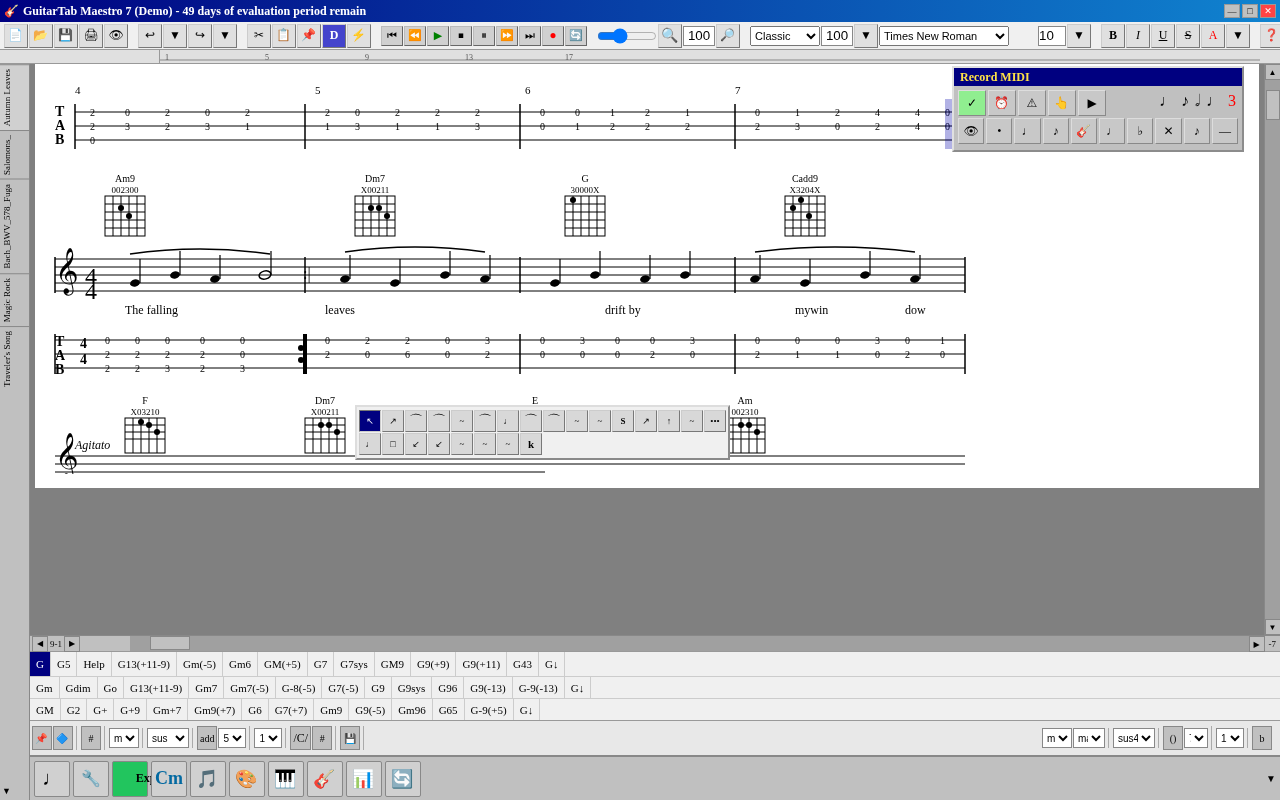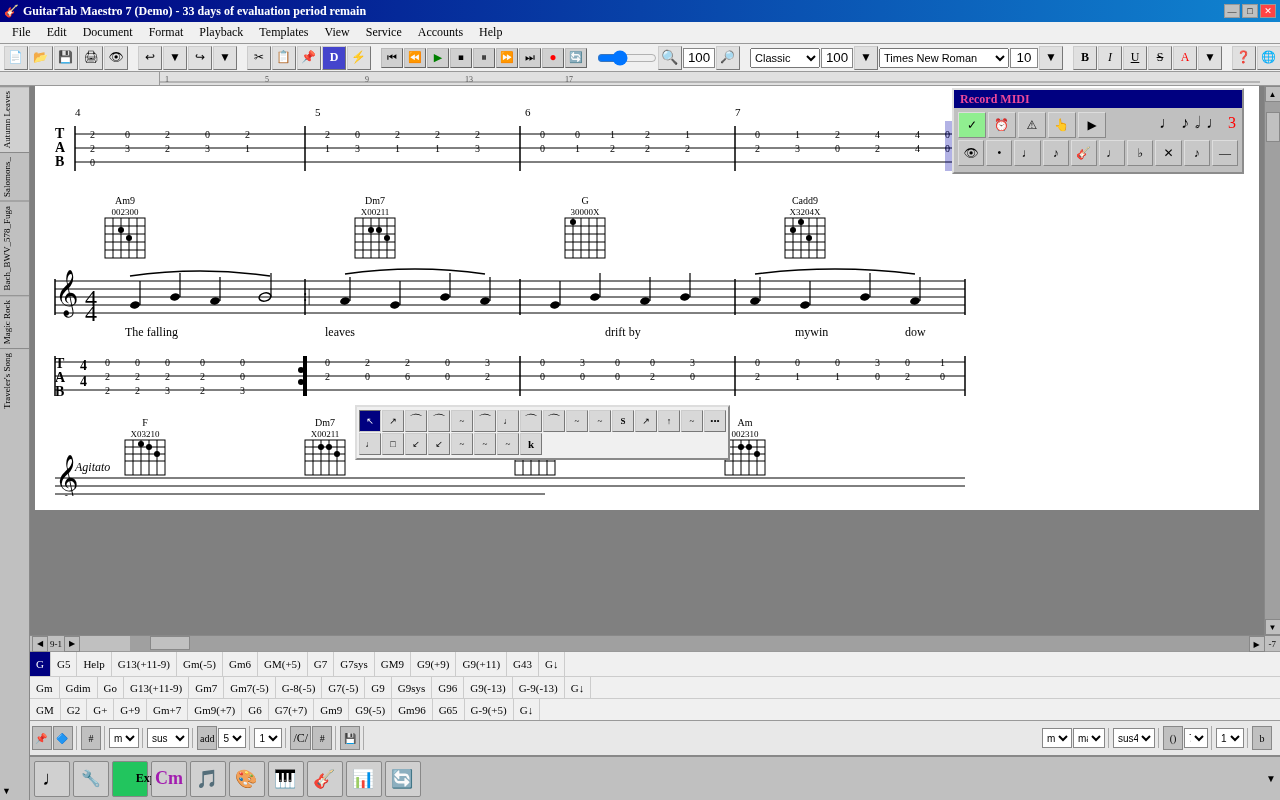--- a/index.html
+++ b/index.html
@@ -218,21 +218,21 @@
       position: absolute;
       right: 20px;
       top: 2px;
       width: 292px;
       background: #c0c0c0;
       border: 2px outset #e0e0e0;
       z-index: 200;
     }
     #rmp-titlebar {
       background: #000080;
-      color: #ec4899;
+      color: #fde047;
       font-size: 12px;
       font-weight: bold;
       padding: 2px 6px;
       display: flex;
       align-items: center;
       justify-content: space-between;
       height: 18px;
     }
     #rmp-body {
       padding: 4px;
@@ -285,41 +285,29 @@
     .ep-btn.selected { background: #000080; color: white; border-style: inset; }
   </style>
 </head>
 <body>
 
 <div id="app-window">
 
   <div id="titlebar">
     <div id="titlebar-left">
       <span>🎸</span>
-      <span>GuitarTab Maestro 7 (Demo) - 33 days of evaluation period remain</span>
+      <span>GuitarTab Maestro 7 (Demo) - 49 days of evaluation period remain</span>
     </div>
     <div id="titlebar-right">
       <div class="title-btn">—</div>
       <div class="title-btn">□</div>
       <div class="title-btn" style="background:#ff4444;color:white;">✕</div>
     </div>
   </div>
 
-  <div id="menubar">
-    <div class="menu-item">File</div>
-    <div class="menu-item">Edit</div>
-    <div class="menu-item">Document</div>
-    <div class="menu-item">Format</div>
-    <div class="menu-item">Playback</div>
-    <div class="menu-item">Templates</div>
-    <div class="menu-item">View</div>
-    <div class="menu-item">Service</div>
-    <div class="menu-item">Accounts</div>
-    <div class="menu-item">Help</div>
-  </div>
 
   <div id="toolbar1">
 
     <div class="toolbar-section">
       <div class="btn-icon">📄</div>
       <div class="btn-icon">📂</div>
       <div class="btn-icon">💾</div>
       <div class="btn-icon">🖨</div>
       <div class="btn-icon">👁</div>
     </div>
@@ -365,21 +353,21 @@
 
     <div class="toolbar-section">
       <select style="height:20px;font-size:11px;width:70px;">
         <option>Classic</option>
       </select>
       <input type="text" value="100" style="width: 32px; height: 20px; border: 1px solid rgb(136, 136, 136); text-align: center;">
       <div class="btn-icon">▼</div>
       <select style="height:20px;font-size:11px;width:130px;">
         <option>Times New Roman</option>
       </select>
-      <input type="text" value="10" style="width: 28px; height: 20px; border: 1px solid rgb(136, 136, 136); text-align: center;">
+      <input type="text" value="10" style="width: 28px; height: 20px; border: 1px solid rgb(136, 136, 136);  margin-left: 28px;">
       <div class="btn-icon">▼</div>
     </div>
     <div class="sep"></div>
 
     <div class="toolbar-section">
       <div class="btn-icon" style="font-weight:bold;">B</div>
       <div class="btn-icon" style="font-style:italic;">I</div>
       <div class="btn-icon" style="text-decoration:underline;">U</div>
       <div class="btn-icon" style="text-decoration:line-through;">S</div>
       <div class="btn-icon" style="color:red;">A</div>
@@ -1018,21 +1006,21 @@
           </div>
           <div style="display:flex; gap:1px; margin-left:4px;">
             
           </div>
         </div>
 
         <div id="bottom-icon-bar" style="display:flex; height:45px; background:#c0c0c0; border-top:2px solid #888; align-items:center; padding:2px 4px; gap:3px;">
           <div class="bib-btn" style="font-size:20px;">♩</div>
           <div class="bib-btn" style="font-size:16px;">🔧</div>
           <div class="bib-btn" style="font-size:12px; font-weight:bold; background:#22c55e;padding-left:32px;">Exp</div>
-          <div class="bib-btn" style="font-size:18px; color:#a21caf; font-weight:bold;">Cm</div>
+          <div class="bib-btn" style="font-size:18px; color:#0369a1; font-weight:bold;">Cm</div>
           <div class="bib-btn" style="font-size:18px;">🎵</div>
           <div class="bib-btn" style="font-size:18px;">🎨</div>
           <div class="bib-btn" style="font-size:18px;">🎹</div>
           <div class="bib-btn" style="font-size:18px;">🎸</div>
           <div class="bib-btn" style="font-size:18px;">📊</div>
           <div class="bib-btn" style="font-size:18px;">🔄</div>
 
           <div style="margin-left:auto; font-size:10px; display:flex; align-items:center; gap:4px;">
             <span>▼</span>
           </div>

